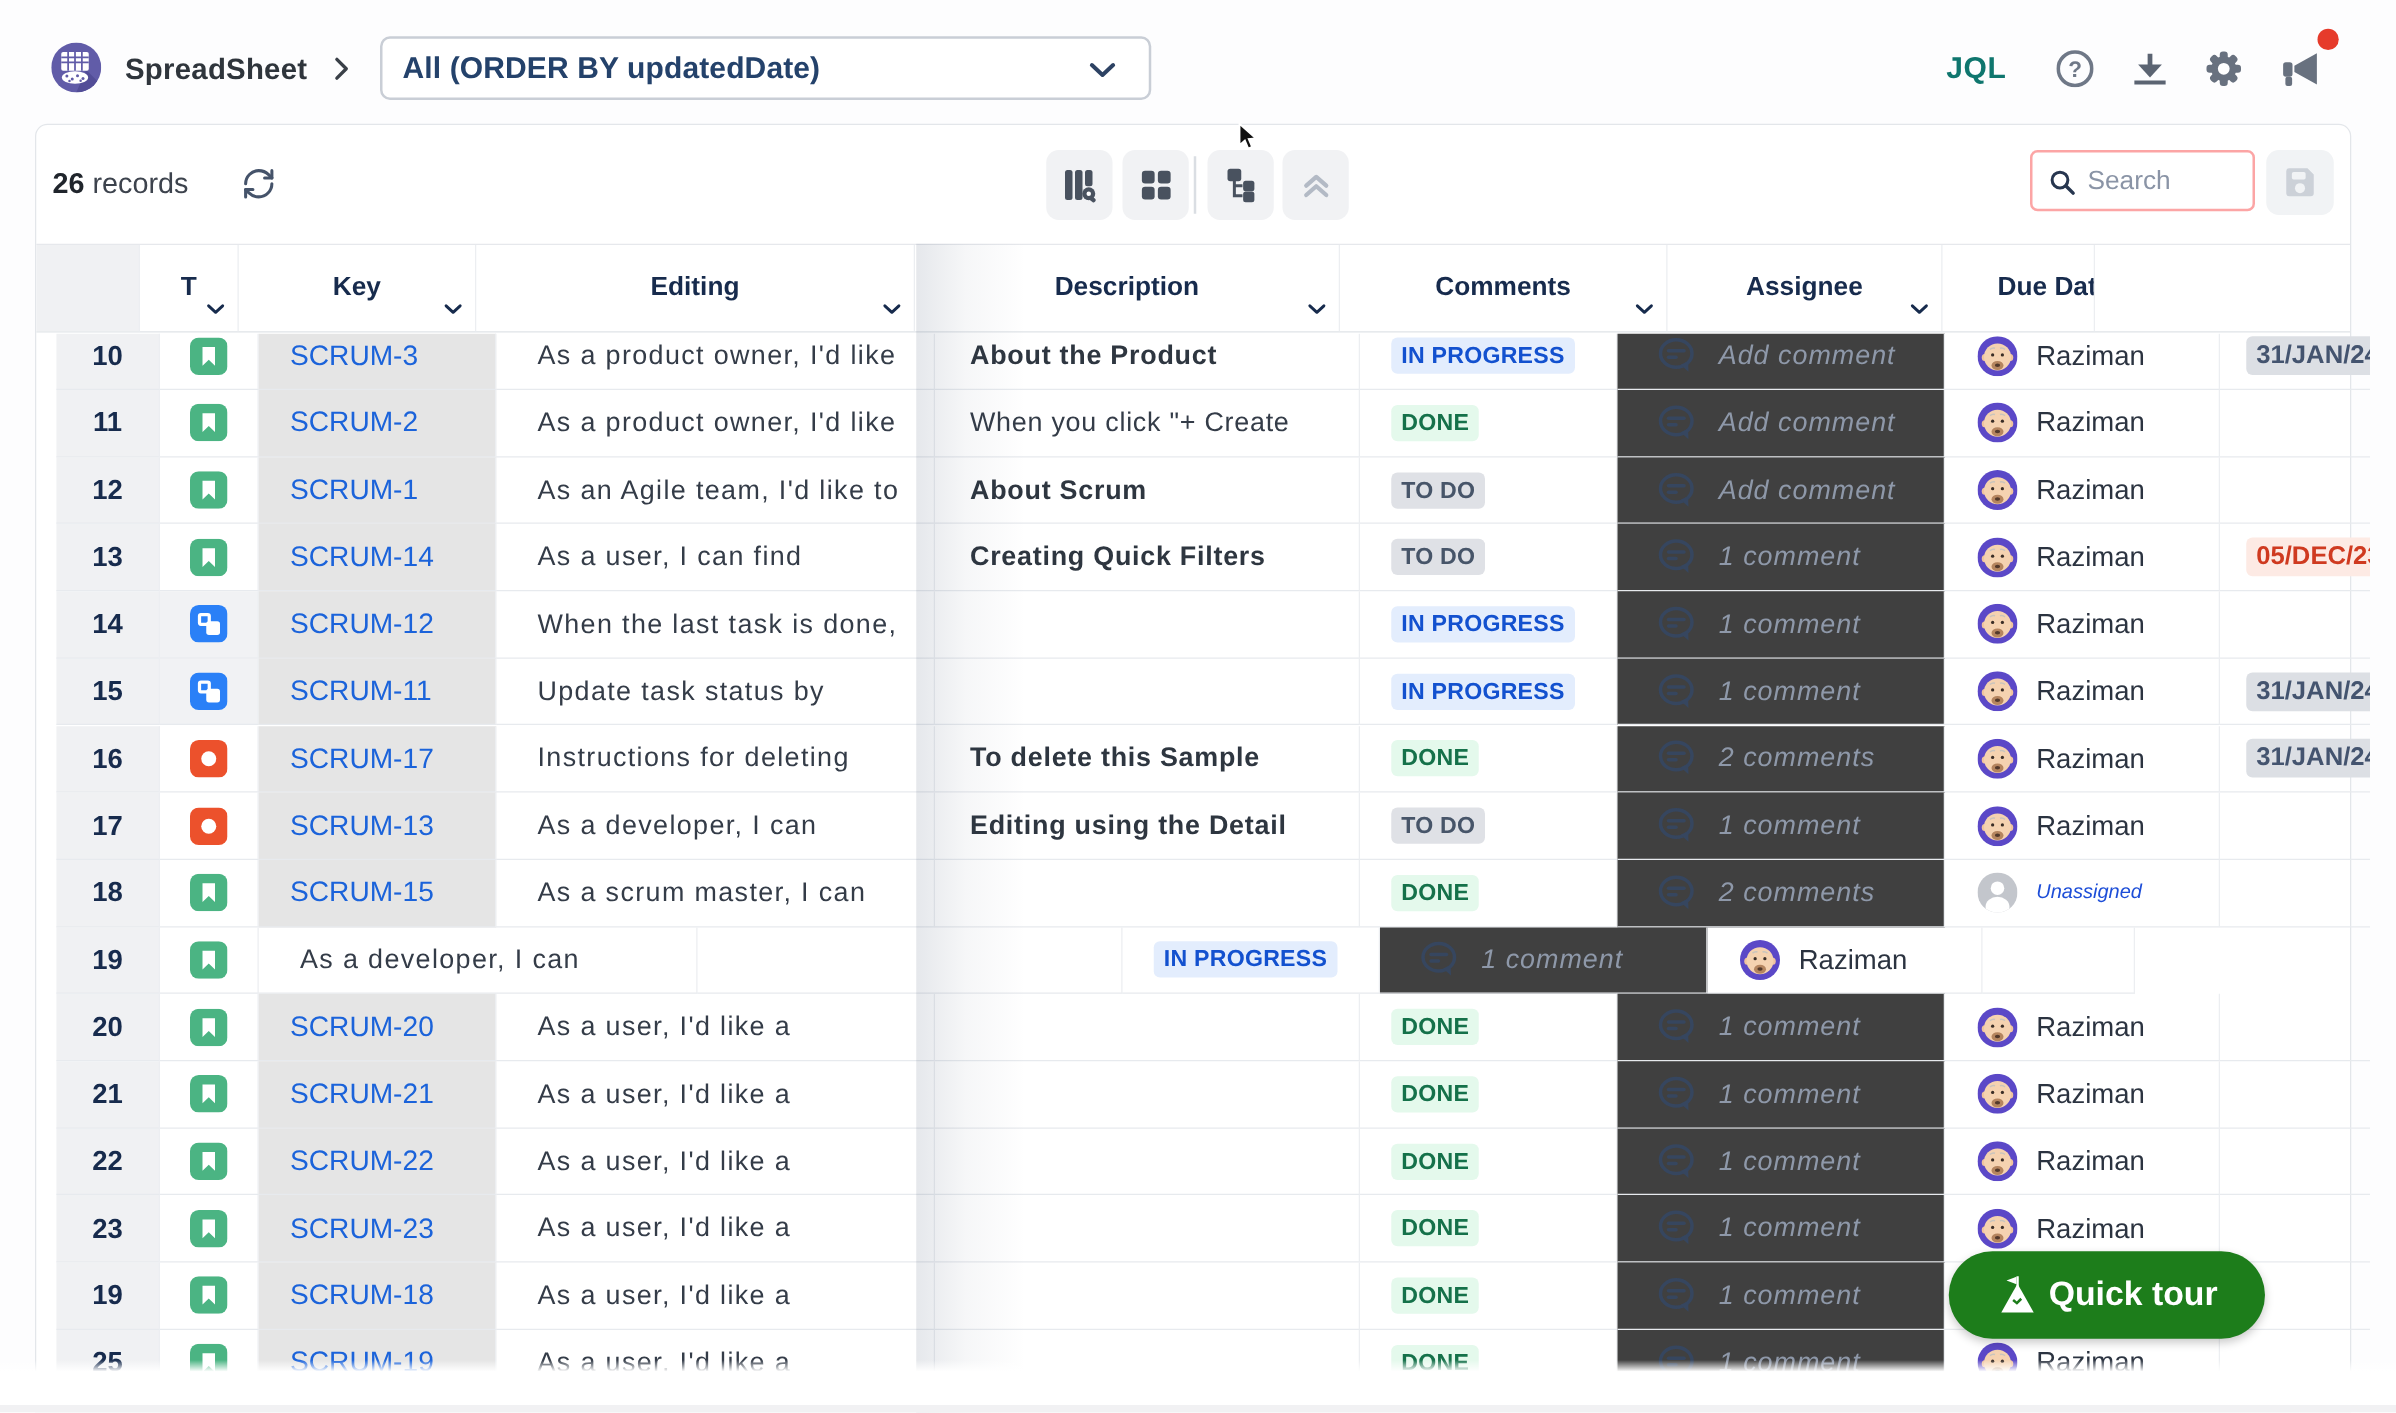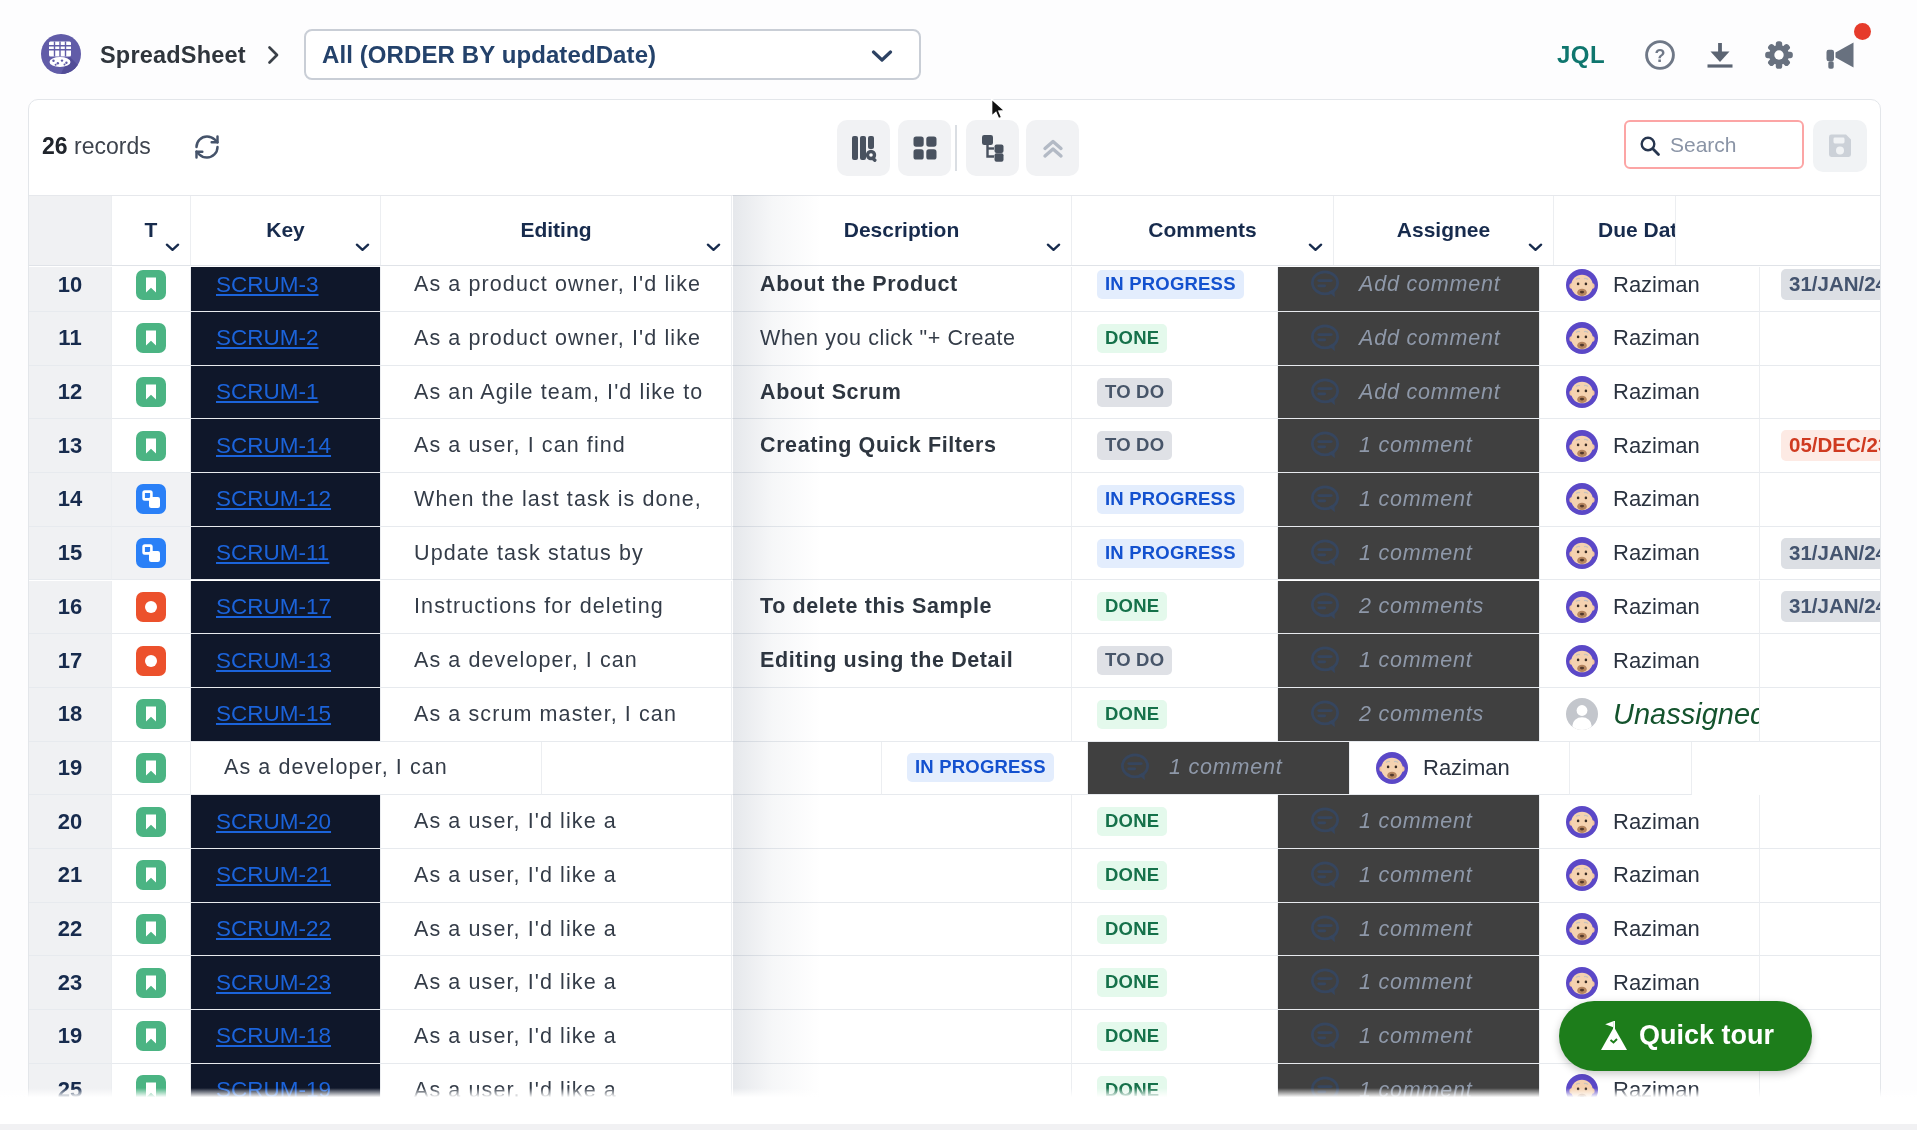--- a/index.html
+++ b/index.html
@@ -26,49 +26,49 @@
 .save { position:absolute; left:1784px; top:20px; width:54px; height:52px; background:#f1f3f5; border-radius:10px; }
 
 
 .thead { position:absolute; left:0; top:95px; width:1851px; height:71px; display:flex;
   border-top:1px solid #e6e8ec; border-bottom:1px solid #e0e3e8; background:#fff; }
 .h { position:relative; display:flex; align-items:center; justify-content:center;
   font-size:21px; font-weight:bold; color:#172b4d; border-right:1px solid #eceef1; overflow:hidden; }
 .h span { position:relative; top:-1px; white-space:nowrap; }
 .hch { position:absolute; right:10px; top:47px; }
 .h0 { background:#f0f1f3; }
-.rows { position:absolute; left:0; top:167px; width:1851px; height:863px; overflow:hidden; }
+.rows { position:absolute; left:16px; top:167px; width:1851px; height:863px; overflow:hidden; }
 .row { position:absolute; left:0; width:1851px; height:53.7px; display:flex; }
 .c { height:53.7px; display:flex; align-items:center; border-right:1px solid #eceef1;
   border-bottom:1px solid #e7eaee; font-size:21.5px; color:#343c48; overflow:hidden; }
 .c.b { font-weight:bold; color:#2e3640; }
 .h0, .c0 { width:83px; flex:none; }
 .h1, .c1 { width:79px; flex:none; }
 .h2, .c2 { width:190px; flex:none; }
 .h3, .c3 { width:351px; flex:none; }
 .h4, .c4 { width:340px; flex:none; }
 .h5, .c5 { width:206px; flex:none; }
 .h6, .c6 { width:262px; flex:none; }
 .h7, .c7 { width:220px; flex:none; }
 .h8, .c8 { width:122px; flex:none; }
 
 .c0 { justify-content:center; font-weight:bold; color:#172b4d; background:#f0f1f3; font-size:22px; }
 .c1 { justify-content:center; }
-.c2 { justify-content:flex-start; padding-left:25px; color:#1b63da; font-size:22.5px; background:#0f172a;text-decoration:underline; }
+.c2 { justify-content:flex-start; padding-left:25px; color:#1b63da; font-size:22.5px; background:#e5e5e5; }
 .c3 { padding-left:33px; letter-spacing:1.1px; }
 .c4 { padding-left:28px; letter-spacing:.6px; }
 .c5 { padding-left:25px; }
 .c6 { padding-left:30px; background:#404040; }
 .c7 { padding-left:26px; }
 .c8 { padding-left:21px; }
 .bdg { font-size:18.5px; font-weight:bold; padding:3px 8px 4px; border-radius:5px; letter-spacing:.2px; }
 .dbdg { font-size:20.5px; font-weight:bold; padding:3px 8px 4px; border-radius:5px; white-space:nowrap; flex:none; }
 .ctx { margin-left:17px; font-style:italic; color:#8e98a9; letter-spacing:.8px; }
 .aname { margin-left:15px; color:#2b3340; font-size:22px; }
-.uname { margin-left:15px; font-style:italic; color:#14532d; font-size:29px; }
+.uname { margin-left:15px; font-style:italic; color:#1d4ed8; font-size:16px; }
 .colshadow { position:absolute; left:704px; top:95px; width:88px; height:936px; pointer-events:none;
   background:linear-gradient(to right, rgba(23,43,77,0.11), rgba(23,43,77,0.04) 45%, rgba(23,43,77,0) 100%); }
 
 
 .fade { position:absolute; left:0; top:1088px; width:1917px; height:42px; z-index:40;
   background:linear-gradient(to bottom, rgba(255,255,255,0), #ffffff 22%); }
 .fstrip { position:absolute; left:0; top:1124px; width:1917px; height:6px; z-index:41; background:#f1f1f3; }
 .qt { position:absolute; left:1559px; top:1001px; width:253px; height:70px; border-radius:35px;
   background:#1d7d1b; z-index:50; box-shadow:0 3px 8px rgba(0,0,0,.22); }
 .qt span { position:absolute; left:80px; top:19px; font-size:27px; font-weight:bold; color:#fff; }

